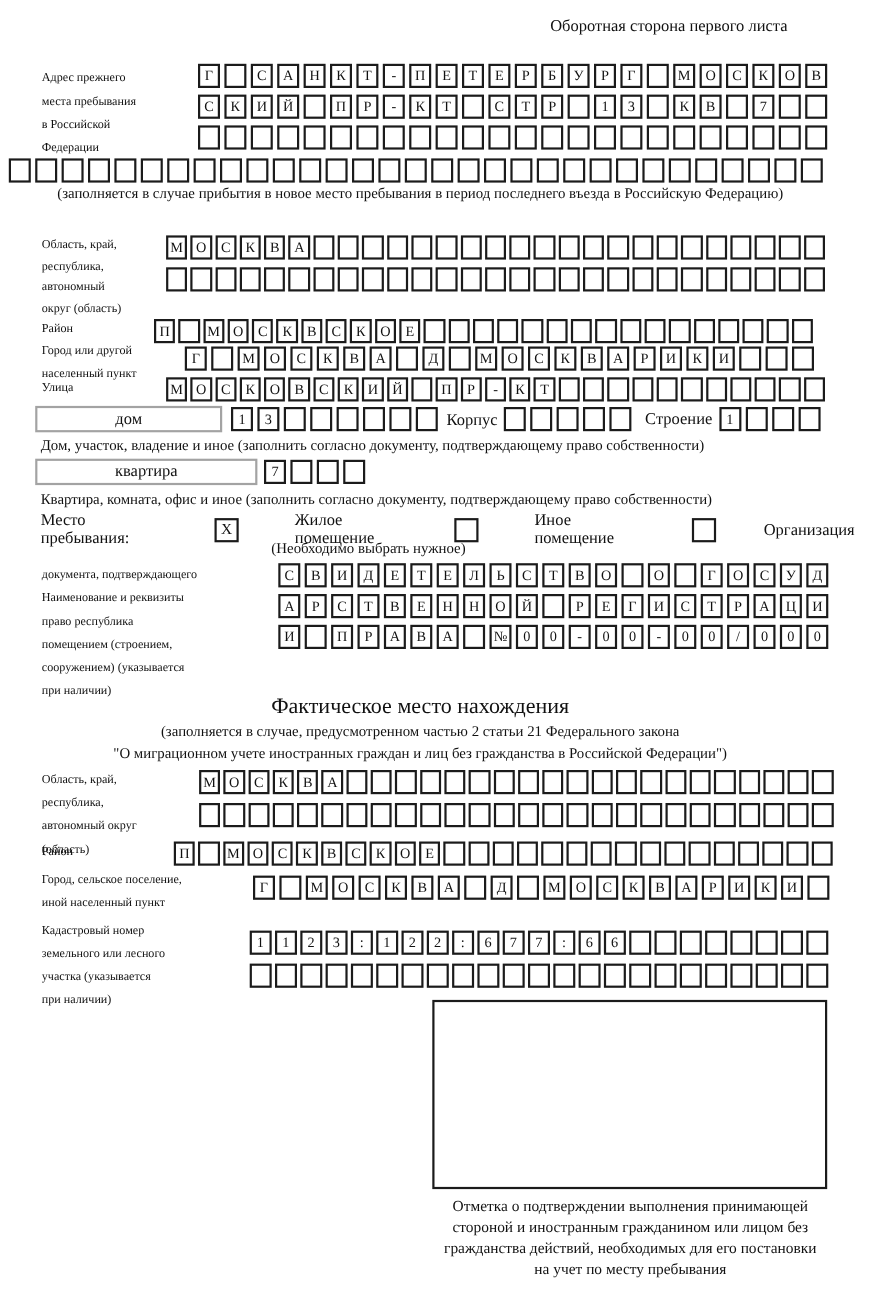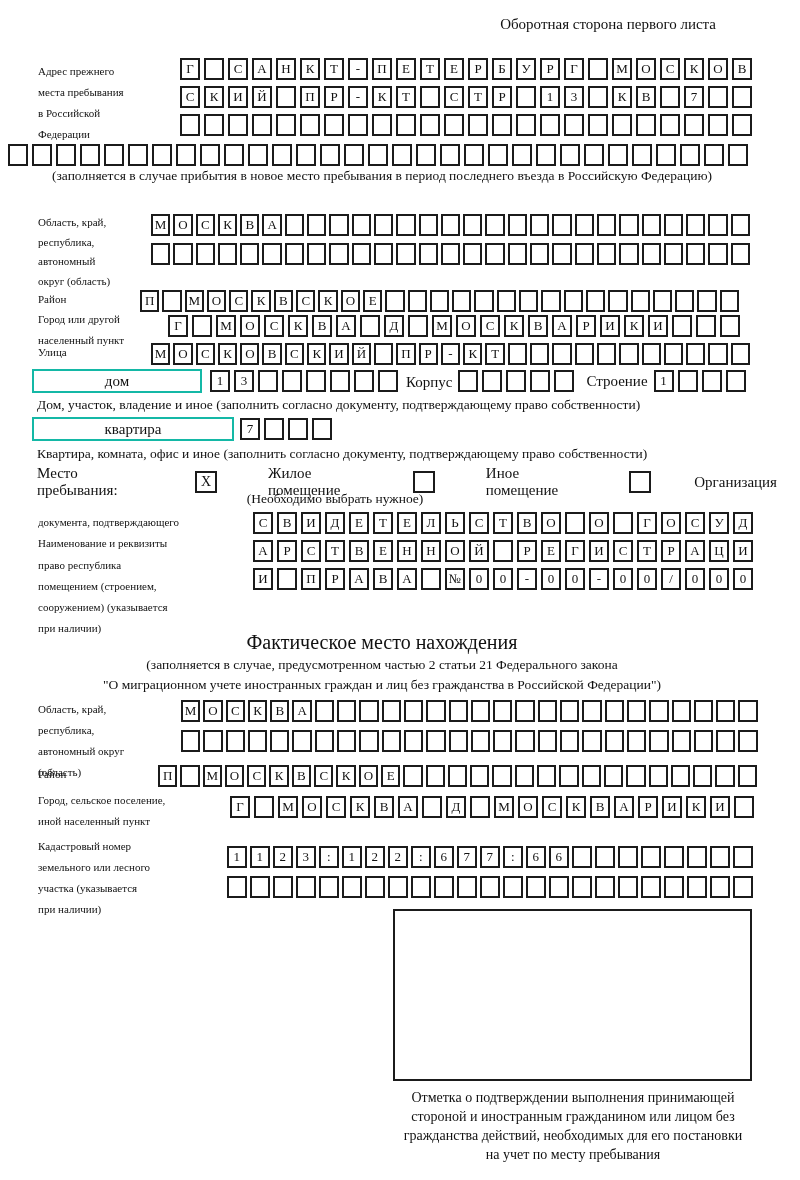--- a/index.html
+++ b/index.html
@@ -20,21 +20,21 @@
     background:#fff;
   }
   .cellrow.sm{gap:3px;}
   .cellrow.sm .cell{width:19.3px;}
   .cellrow.md{gap:3.5px;}
   .cellrow.md .cell{width:19.5px;}
   .caption{font-size:13.5px;}
   .centered{text-align:center;}
   .sec-title{font-size:16px;font-weight:bold;text-align:center;}
   .widebox{
-    box-sizing:border-box;height:24px;border:2px solid #14b8a6;
+    box-sizing:border-box;height:24px;border:2px solid #a3a3a3;
     text-align:center;font-size:15px;line-height:20px;flex:0 0 auto;background:#fff;
   }
   .inline-lbl{font-size:15px;line-height:24px;white-space:nowrap;flex:0 0 auto;}
   .chk{
     box-sizing:border-box;width:22px;height:22px;border:2px solid #1b1b1b;
     text-align:center;font-size:14px;line-height:18px;flex:0 0 auto;background:#fff;
   }
   .mesto-row{display:flex;align-items:center;font-size:15px;}
   .stamp-box{position:absolute;box-sizing:border-box;border:2px solid #1b1b1b;background:#fff;}
   .stamp-cap{font-size:14px;line-height:19px;text-align:center;}

